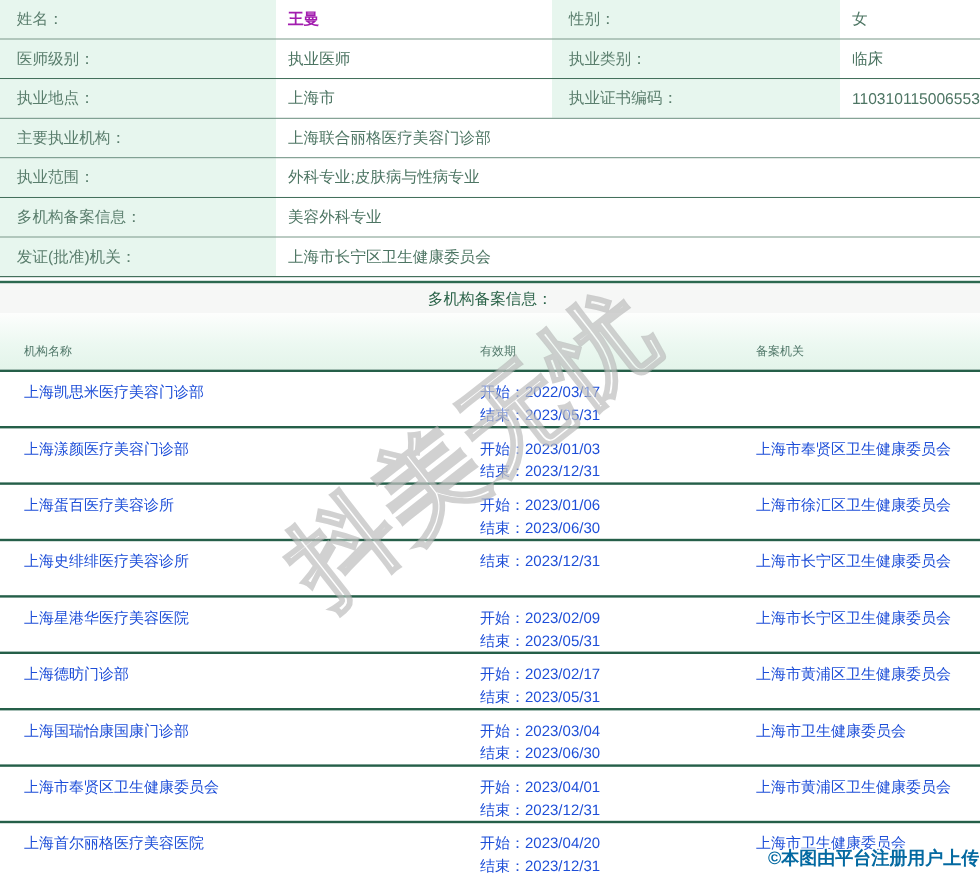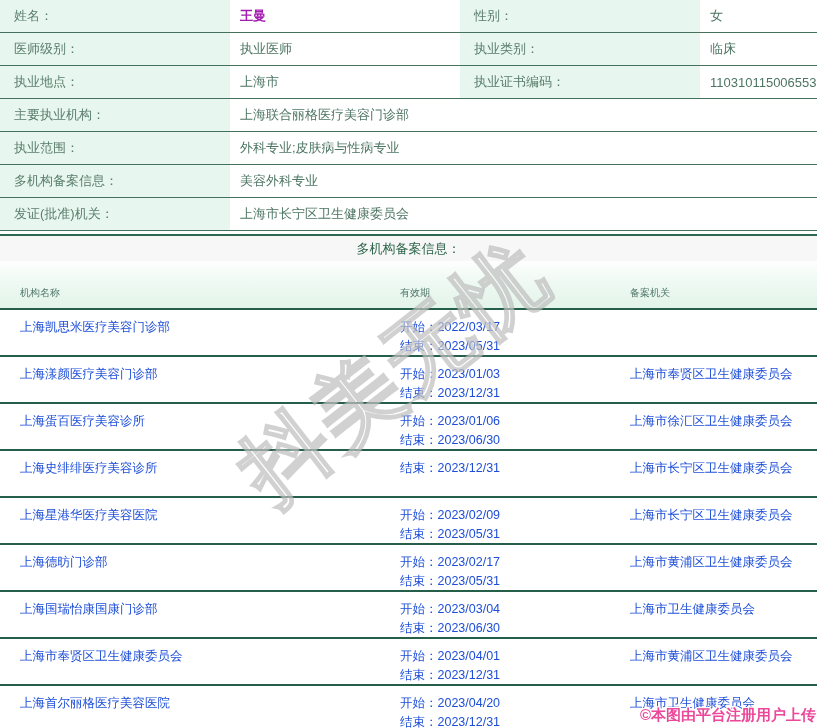--- a/index.html
+++ b/index.html
@@ -31,21 +31,21 @@
           height:47px; padding-top:8px; font-size:12.5px; color:#1d4ed8; line-height:19px; background:#fff; }
   .orow .name { padding-left:20px; }
   .orow .dates { padding-left:10px; }
   .orow .auth { padding-left:10px; }
 
   
   .watermark { position:absolute; left:215px; top:315px; transform:rotate(-38deg);
                font-size:86px; font-weight:bold; letter-spacing:4px; white-space:nowrap;
                color:rgba(255,255,255,0.40); -webkit-text-stroke:2px rgba(172,172,172,0.55);
                z-index:5; pointer-events:none; }
-  .copyright { position:absolute; right:1px; bottom:3px; font-size:15px; font-weight:bold; color:#ec4899;
+  .copyright { position:absolute; right:1px; bottom:3px; font-size:15px; font-weight:bold; color:#0369a1;
                text-shadow:-1px -1px 0 #fff, 1px -1px 0 #fff, -1px 1px 0 #fff, 1px 1px 0 #fff,
                            0 -1px 0 #fff, 0 1px 0 #fff, -1px 0 0 #fff, 1px 0 0 #fff;
                z-index:6; }
 </style>
 </head>
 <body>
 
 <div class="page">
 
   <div>

